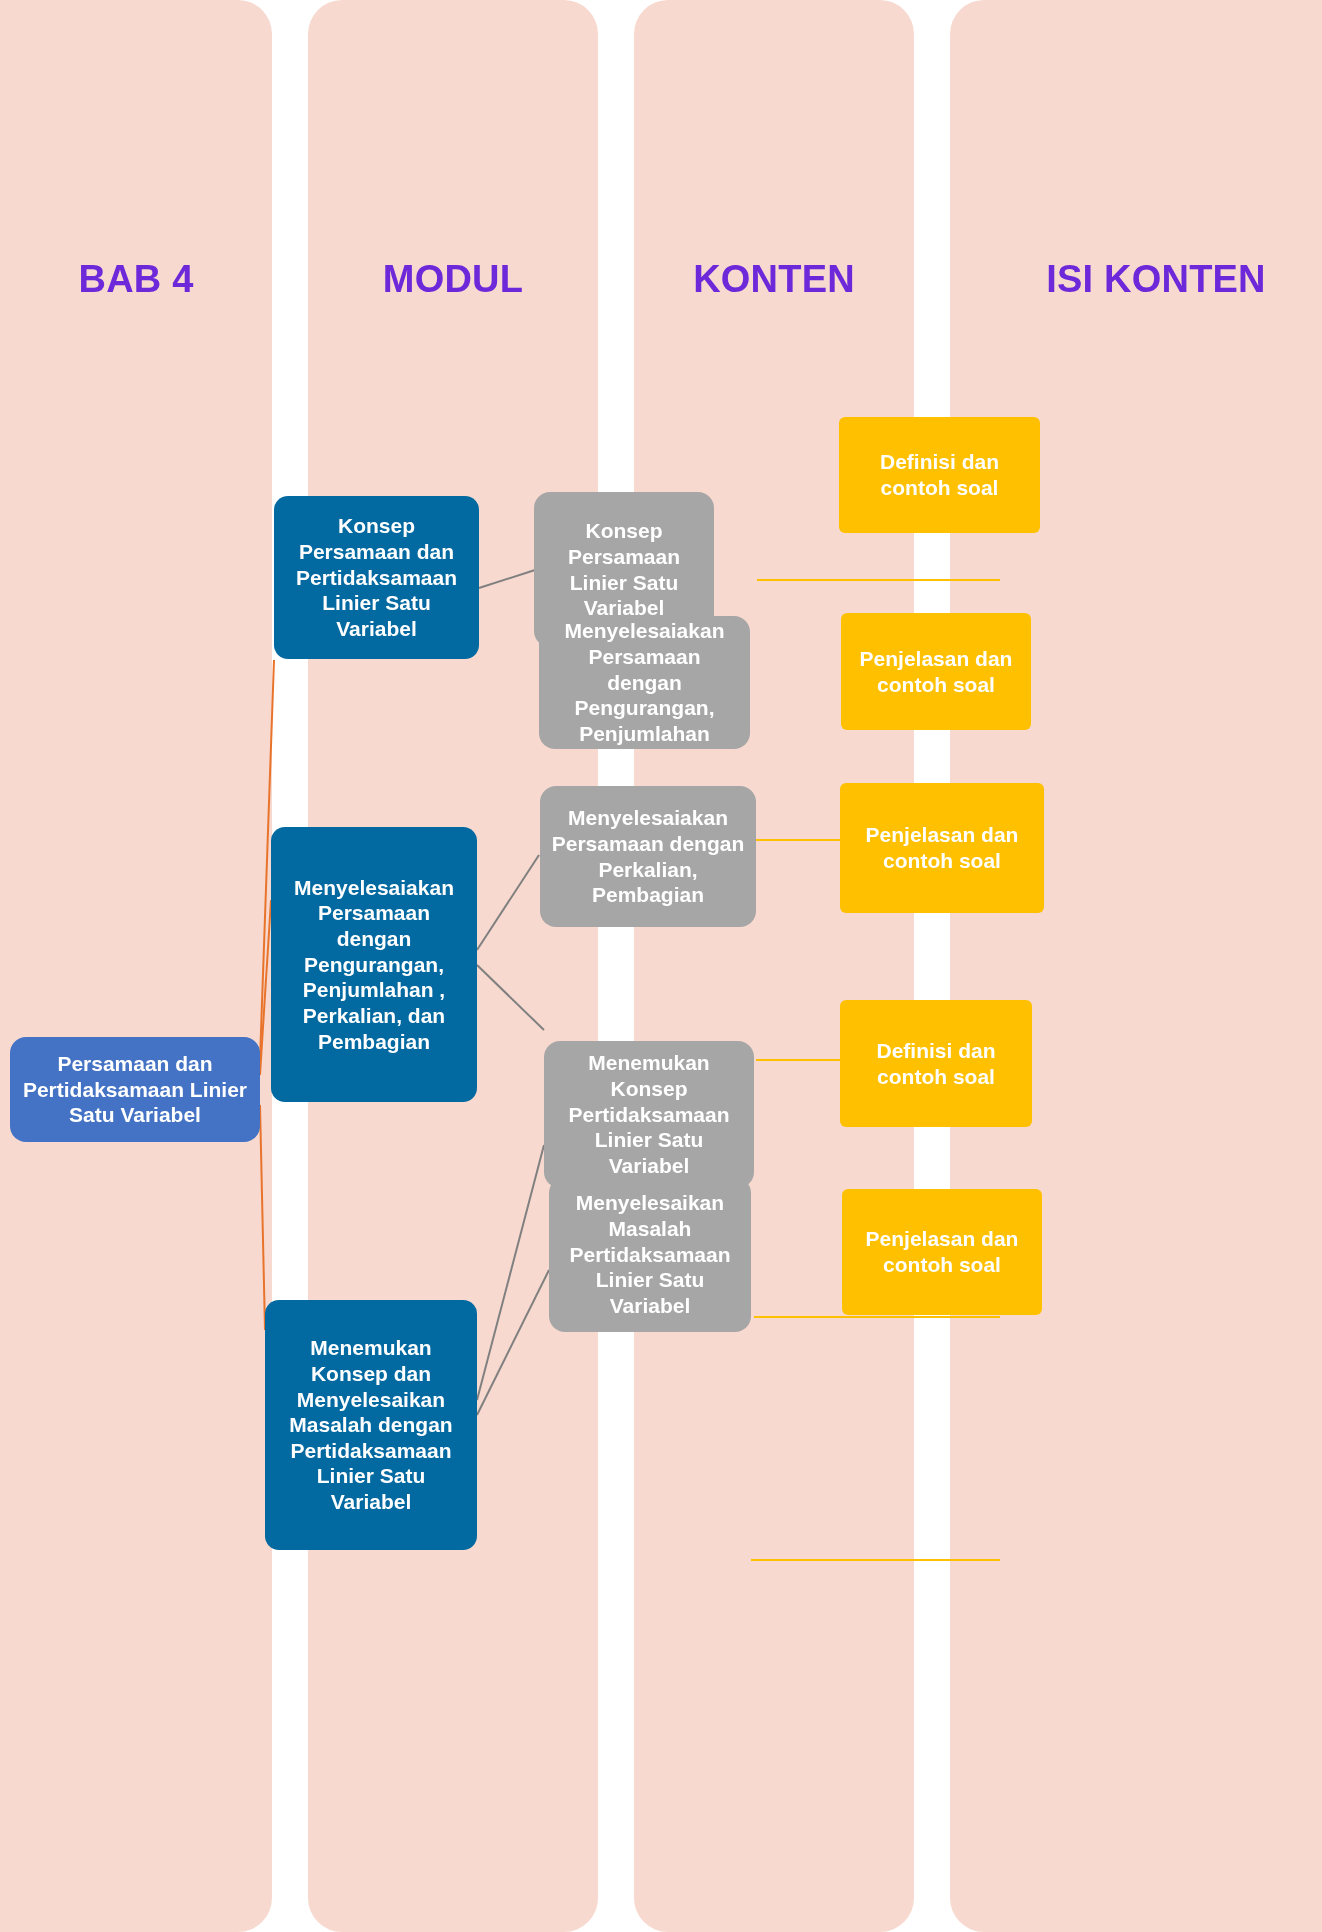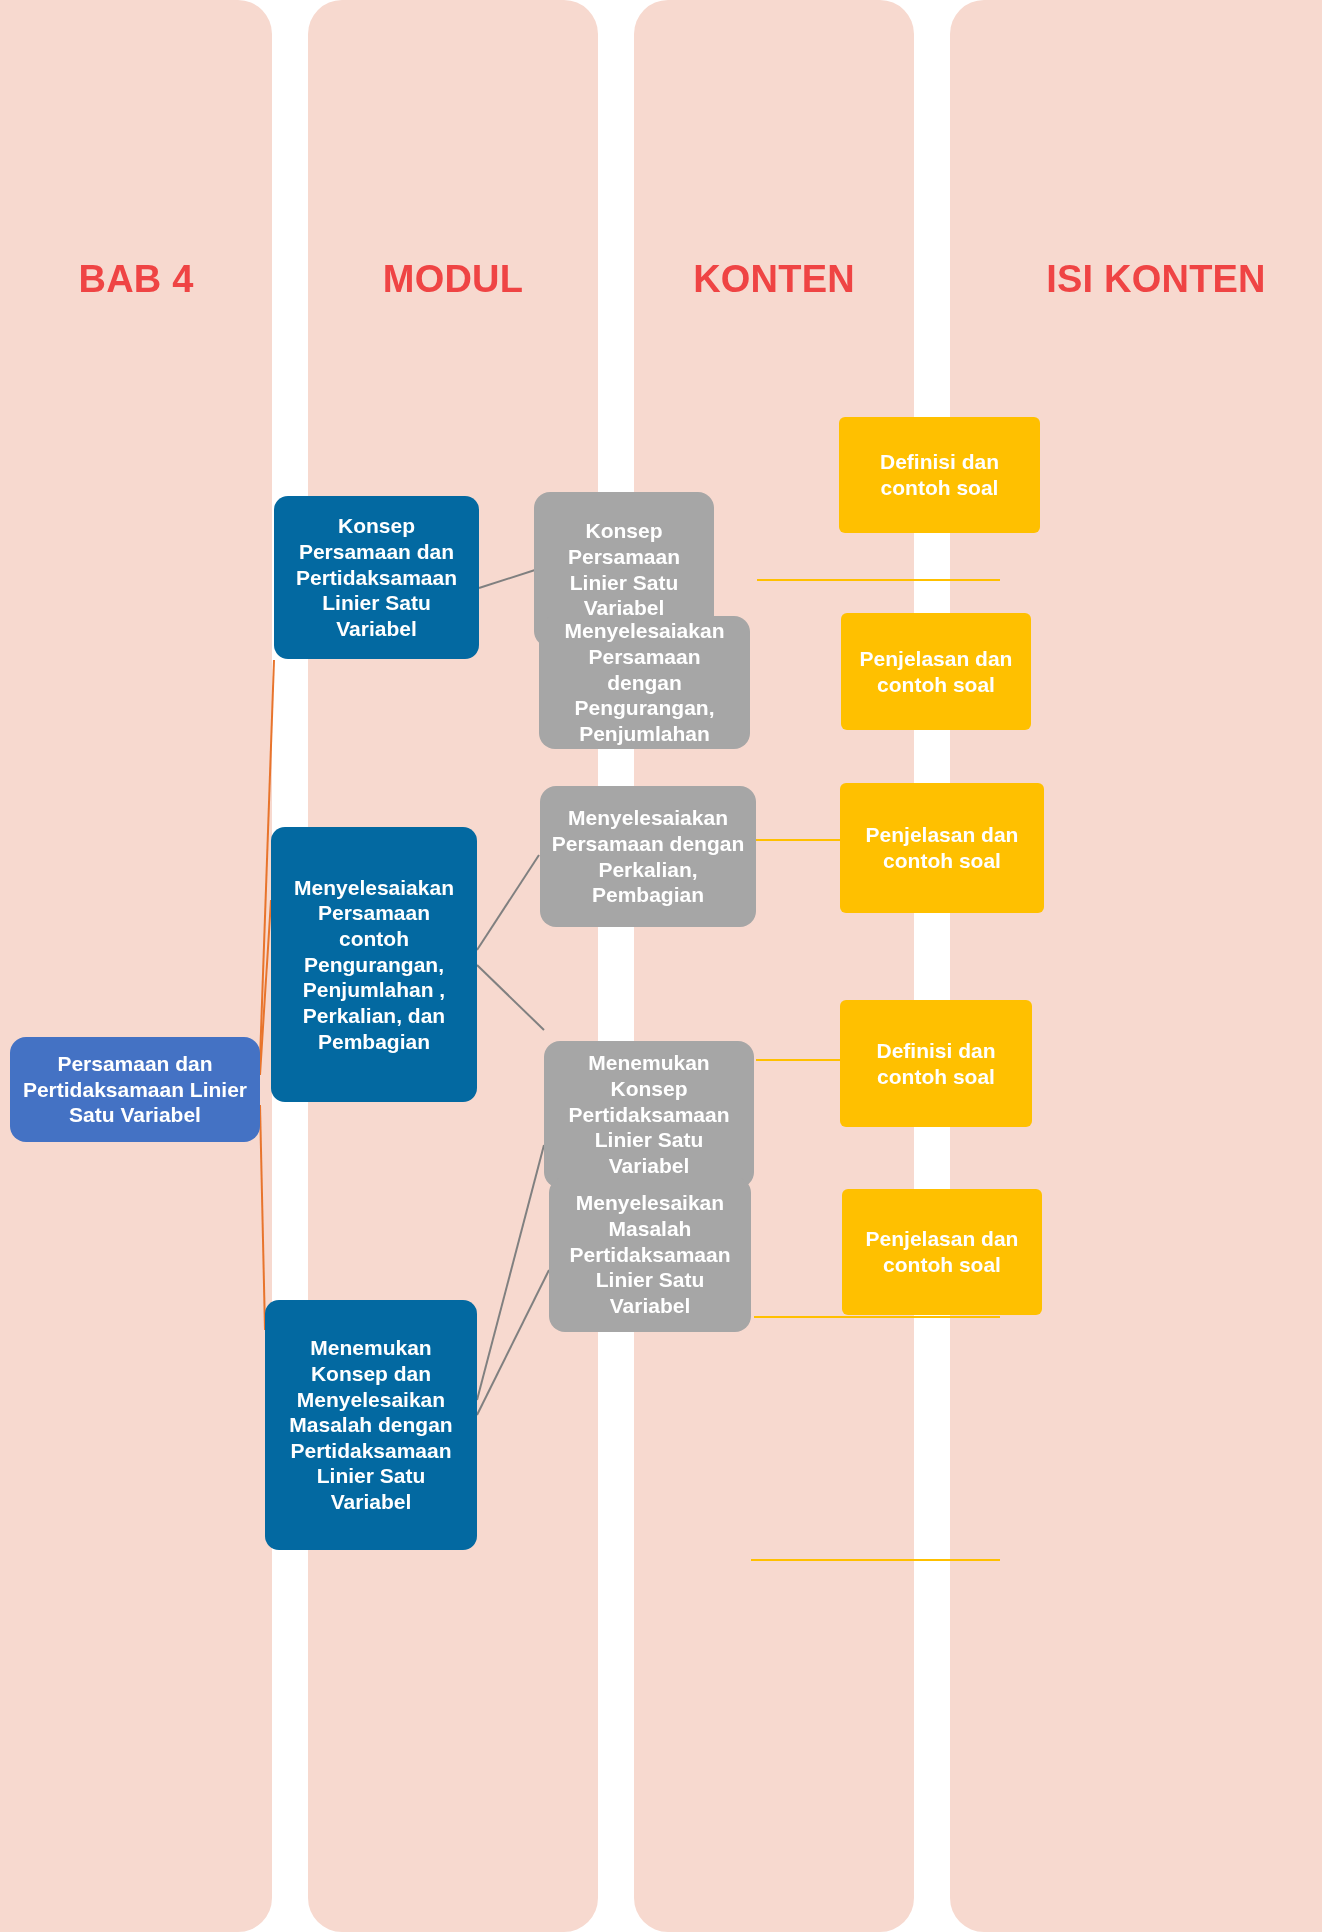--- a/index.html
+++ b/index.html
@@ -27,21 +27,21 @@
   .band-2 { left: 308px; width: 290px; }
   .band-3 { left: 634px; width: 280px; }
   .band-4 { left: 950px; width: 412px; }
 
   .col-header {
     position: absolute;
     top: 258px;
     text-align: center;
     font-size: 38px;
     font-weight: 700;
-    color: #ef4444;
+    color: #6d28d9;
     letter-spacing: 0.2px;
     white-space: nowrap;
   }
   .h1 { left: 0px;   width: 272px; }
   .h2 { left: 308px; width: 290px; }
   .h3 { left: 634px; width: 280px; }
   .h4 { left: 950px; width: 412px; }
 
   svg.links {
     position: absolute;
@@ -141,21 +141,21 @@
   </svg>
 
   <div class="node node-root">
     <span>Persamaan dan Pertidaksamaan Linier Satu Variabel</span>
   </div>
 
   <div class="node node-module m1">
     <span>Konsep Persamaan dan Pertidaksamaan Linier Satu Variabel</span>
   </div>
   <div class="node node-module m2">
-    <span>Menyelesaiakan Persamaan contoh Pengurangan, Penjumlahan , Perkalian, dan Pembagian</span>
+    <span>Menyelesaiakan Persamaan dengan Pengurangan, Penjumlahan , Perkalian, dan Pembagian</span>
   </div>
   <div class="node node-module m3">
     <span>Menemukan Konsep dan Menyelesaikan Masalah dengan Pertidaksamaan Linier Satu Variabel</span>
   </div>
 
   <div class="node node-content c1">
     <span>Konsep Persamaan Linier Satu Variabel</span>
   </div>
   <div class="node node-content c2">
     <span>Menyelesaiakan Persamaan dengan Pengurangan, Penjumlahan</span>

